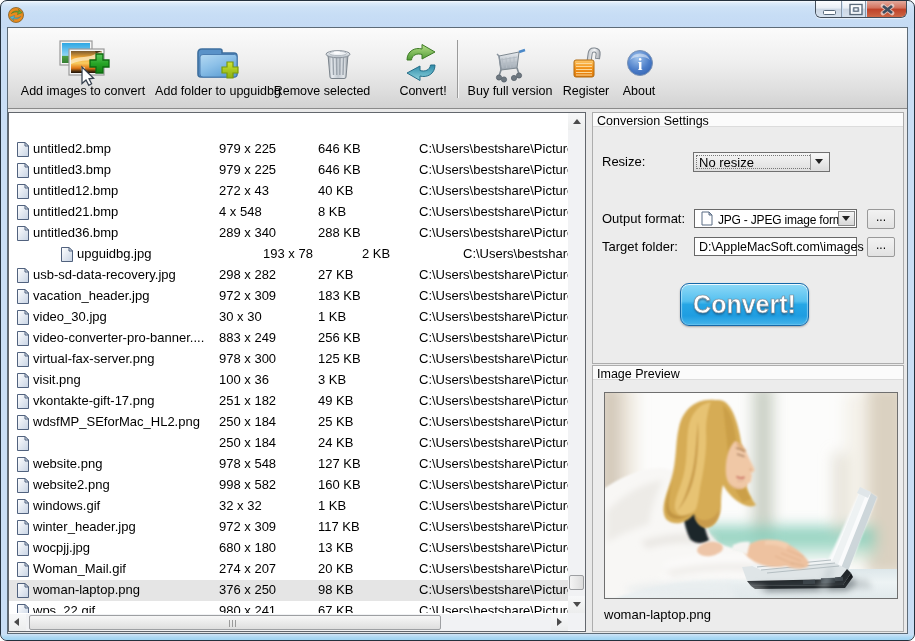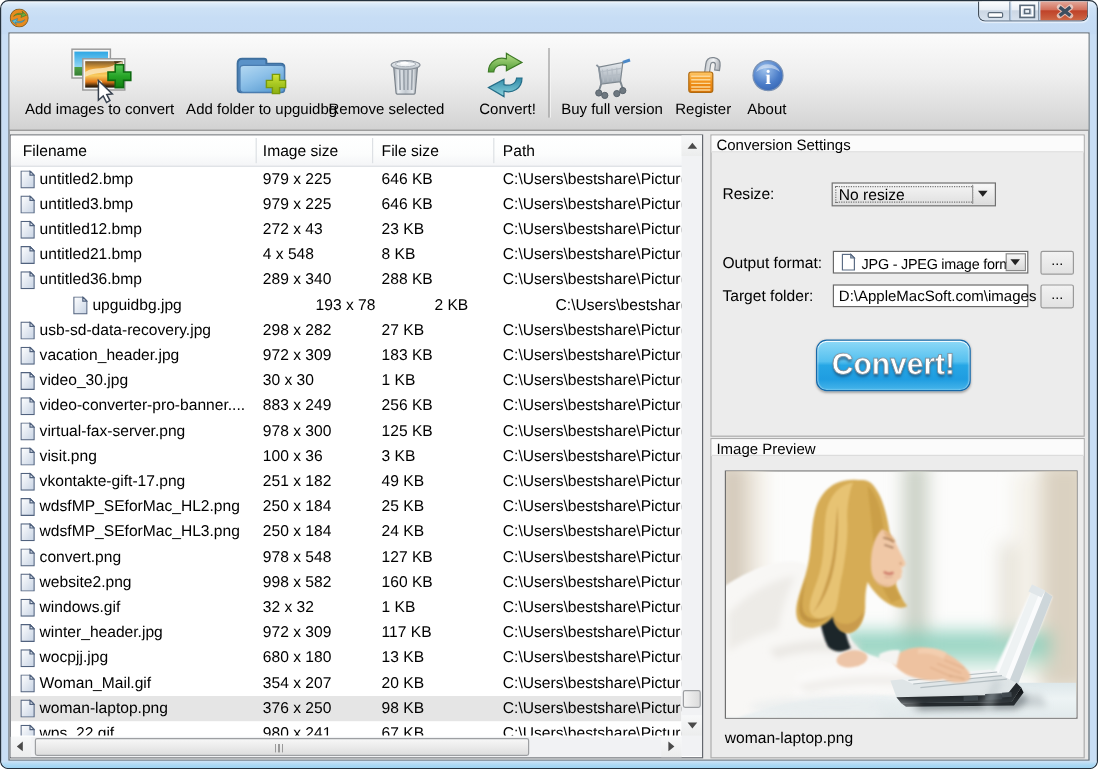--- a/index.html
+++ b/index.html
@@ -258,29 +258,20 @@
               <stop offset="1" stop-color="#2c5aa8"></stop>
             </radialGradient>
         </defs>
         <circle cx="14" cy="14" r="12.5" fill="url(#info)" stroke="#7a92b4" stroke-width="1"></circle>
         <path d="M4 11 A 11 11 0 0 1 24 11 A 14 11 0 0 0 4 11 Z" fill="#ffffff" opacity="0.45"></path>
         <text x="14" y="21" text-anchor="middle" font-family="Liberation Serif, serif" font-size="17" font-weight="bold" fill="#fff">i</text>
       </svg>
       <span class="tblabel" style="left:631px;transform:translateX(-50%);">About</span>
     </div>
     <div class="list" id="list">
-      <div class="lheader">
-        <span class="hcol" style="left:10px;">Filename</span>
-        <span class="hcol" style="left:210px;">Image size</span>
-        <span class="hcol" style="left:309px;">File size</span>
-        <span class="hcol" style="left:410px;">Path</span>
-        <div class="hsep" style="left:204px;"></div>
-        <div class="hsep" style="left:301px;"></div>
-        <div class="hsep" style="left:402px;"></div>
-      </div>
       <div class="rows" id="rows">
         <svg width="0" height="0">
             <defs>
               <linearGradient id="g_doc" x1="0" y1="0" x2="1" y2="1">
                 <stop offset="0" stop-color="#ffffff"></stop>
                 <stop offset="1" stop-color="#c7d3e4"></stop>
               </linearGradient>
             </defs>
           </svg>
         <div class="row" style="top:0px;">
@@ -303,21 +294,21 @@
             <span class="cell fs">646 KB</span>
             <span class="cell pa">C:\Users\bestshare\Pictures</span>
           </div>
         <div class="row" style="top:42px;">
             <svg class="fic" width="12" height="15" viewBox="0 0 12 15">
               <path d="M0.5 0.5 L8 0.5 L11.5 4 L11.5 14.5 L0.5 14.5 Z" fill="url(#g_doc)" stroke="#51627e" stroke-width="1"></path>
               <path d="M8 0.5 L8 4 L11.5 4 Z" fill="#dfe7f2" stroke="#51627e" stroke-width="1"></path>
             </svg>
             <span class="cell fn">untitled12.bmp</span>
             <span class="cell is">272 x 43</span>
-            <span class="cell fs">23 KB</span>
+            <span class="cell fs">40 KB</span>
             <span class="cell pa">C:\Users\bestshare\Pictures</span>
           </div>
         <div class="row" style="top:63px;">
             <svg class="fic" width="12" height="15" viewBox="0 0 12 15">
               <path d="M0.5 0.5 L8 0.5 L11.5 4 L11.5 14.5 L0.5 14.5 Z" fill="url(#g_doc)" stroke="#51627e" stroke-width="1"></path>
               <path d="M8 0.5 L8 4 L11.5 4 Z" fill="#dfe7f2" stroke="#51627e" stroke-width="1"></path>
             </svg>
             <span class="cell fn">untitled21.bmp</span>
             <span class="cell is">4 x 548</span>
             <span class="cell fs">8 KB</span>
@@ -421,31 +412,30 @@
             <span class="cell fn">wdsfMP_SEforMac_HL2.png</span>
             <span class="cell is">250 x 184</span>
             <span class="cell fs">25 KB</span>
             <span class="cell pa">C:\Users\bestshare\Pictures</span>
           </div>
         <div class="row" style="top:294px;">
             <svg class="fic" width="12" height="15" viewBox="0 0 12 15">
               <path d="M0.5 0.5 L8 0.5 L11.5 4 L11.5 14.5 L0.5 14.5 Z" fill="url(#g_doc)" stroke="#51627e" stroke-width="1"></path>
               <path d="M8 0.5 L8 4 L11.5 4 Z" fill="#dfe7f2" stroke="#51627e" stroke-width="1"></path>
             </svg>
-            <span class="cell fn">wdsfMP_SEforMac_HL3.png</span>
             <span class="cell is">250 x 184</span>
             <span class="cell fs">24 KB</span>
             <span class="cell pa">C:\Users\bestshare\Pictures</span>
           </div>
         <div class="row" style="top:315px;">
             <svg class="fic" width="12" height="15" viewBox="0 0 12 15">
               <path d="M0.5 0.5 L8 0.5 L11.5 4 L11.5 14.5 L0.5 14.5 Z" fill="url(#g_doc)" stroke="#51627e" stroke-width="1"></path>
               <path d="M8 0.5 L8 4 L11.5 4 Z" fill="#dfe7f2" stroke="#51627e" stroke-width="1"></path>
             </svg>
-            <span class="cell fn">convert.png</span>
+            <span class="cell fn">website.png</span>
             <span class="cell is">978 x 548</span>
             <span class="cell fs">127 KB</span>
             <span class="cell pa">C:\Users\bestshare\Pictures</span>
           </div>
         <div class="row" style="top:336px;">
             <svg class="fic" width="12" height="15" viewBox="0 0 12 15">
               <path d="M0.5 0.5 L8 0.5 L11.5 4 L11.5 14.5 L0.5 14.5 Z" fill="url(#g_doc)" stroke="#51627e" stroke-width="1"></path>
               <path d="M8 0.5 L8 4 L11.5 4 Z" fill="#dfe7f2" stroke="#51627e" stroke-width="1"></path>
             </svg>
             <span class="cell fn">website2.png</span>
@@ -482,21 +472,21 @@
             <span class="cell is">680 x 180</span>
             <span class="cell fs">13 KB</span>
             <span class="cell pa">C:\Users\bestshare\Pictures</span>
           </div>
         <div class="row" style="top:420px;">
             <svg class="fic" width="12" height="15" viewBox="0 0 12 15">
               <path d="M0.5 0.5 L8 0.5 L11.5 4 L11.5 14.5 L0.5 14.5 Z" fill="url(#g_doc)" stroke="#51627e" stroke-width="1"></path>
               <path d="M8 0.5 L8 4 L11.5 4 Z" fill="#dfe7f2" stroke="#51627e" stroke-width="1"></path>
             </svg>
             <span class="cell fn">Woman_Mail.gif</span>
-            <span class="cell is">354 x 207</span>
+            <span class="cell is">274 x 207</span>
             <span class="cell fs">20 KB</span>
             <span class="cell pa">C:\Users\bestshare\Pictures</span>
           </div>
         <div class="row sel" style="top:441px;">
             <svg class="fic" width="12" height="15" viewBox="0 0 12 15">
               <path d="M0.5 0.5 L8 0.5 L11.5 4 L11.5 14.5 L0.5 14.5 Z" fill="url(#g_doc)" stroke="#51627e" stroke-width="1"></path>
               <path d="M8 0.5 L8 4 L11.5 4 Z" fill="#dfe7f2" stroke="#51627e" stroke-width="1"></path>
             </svg>
             <span class="cell fn">woman-laptop.png</span>
             <span class="cell is">376 x 250</span>

